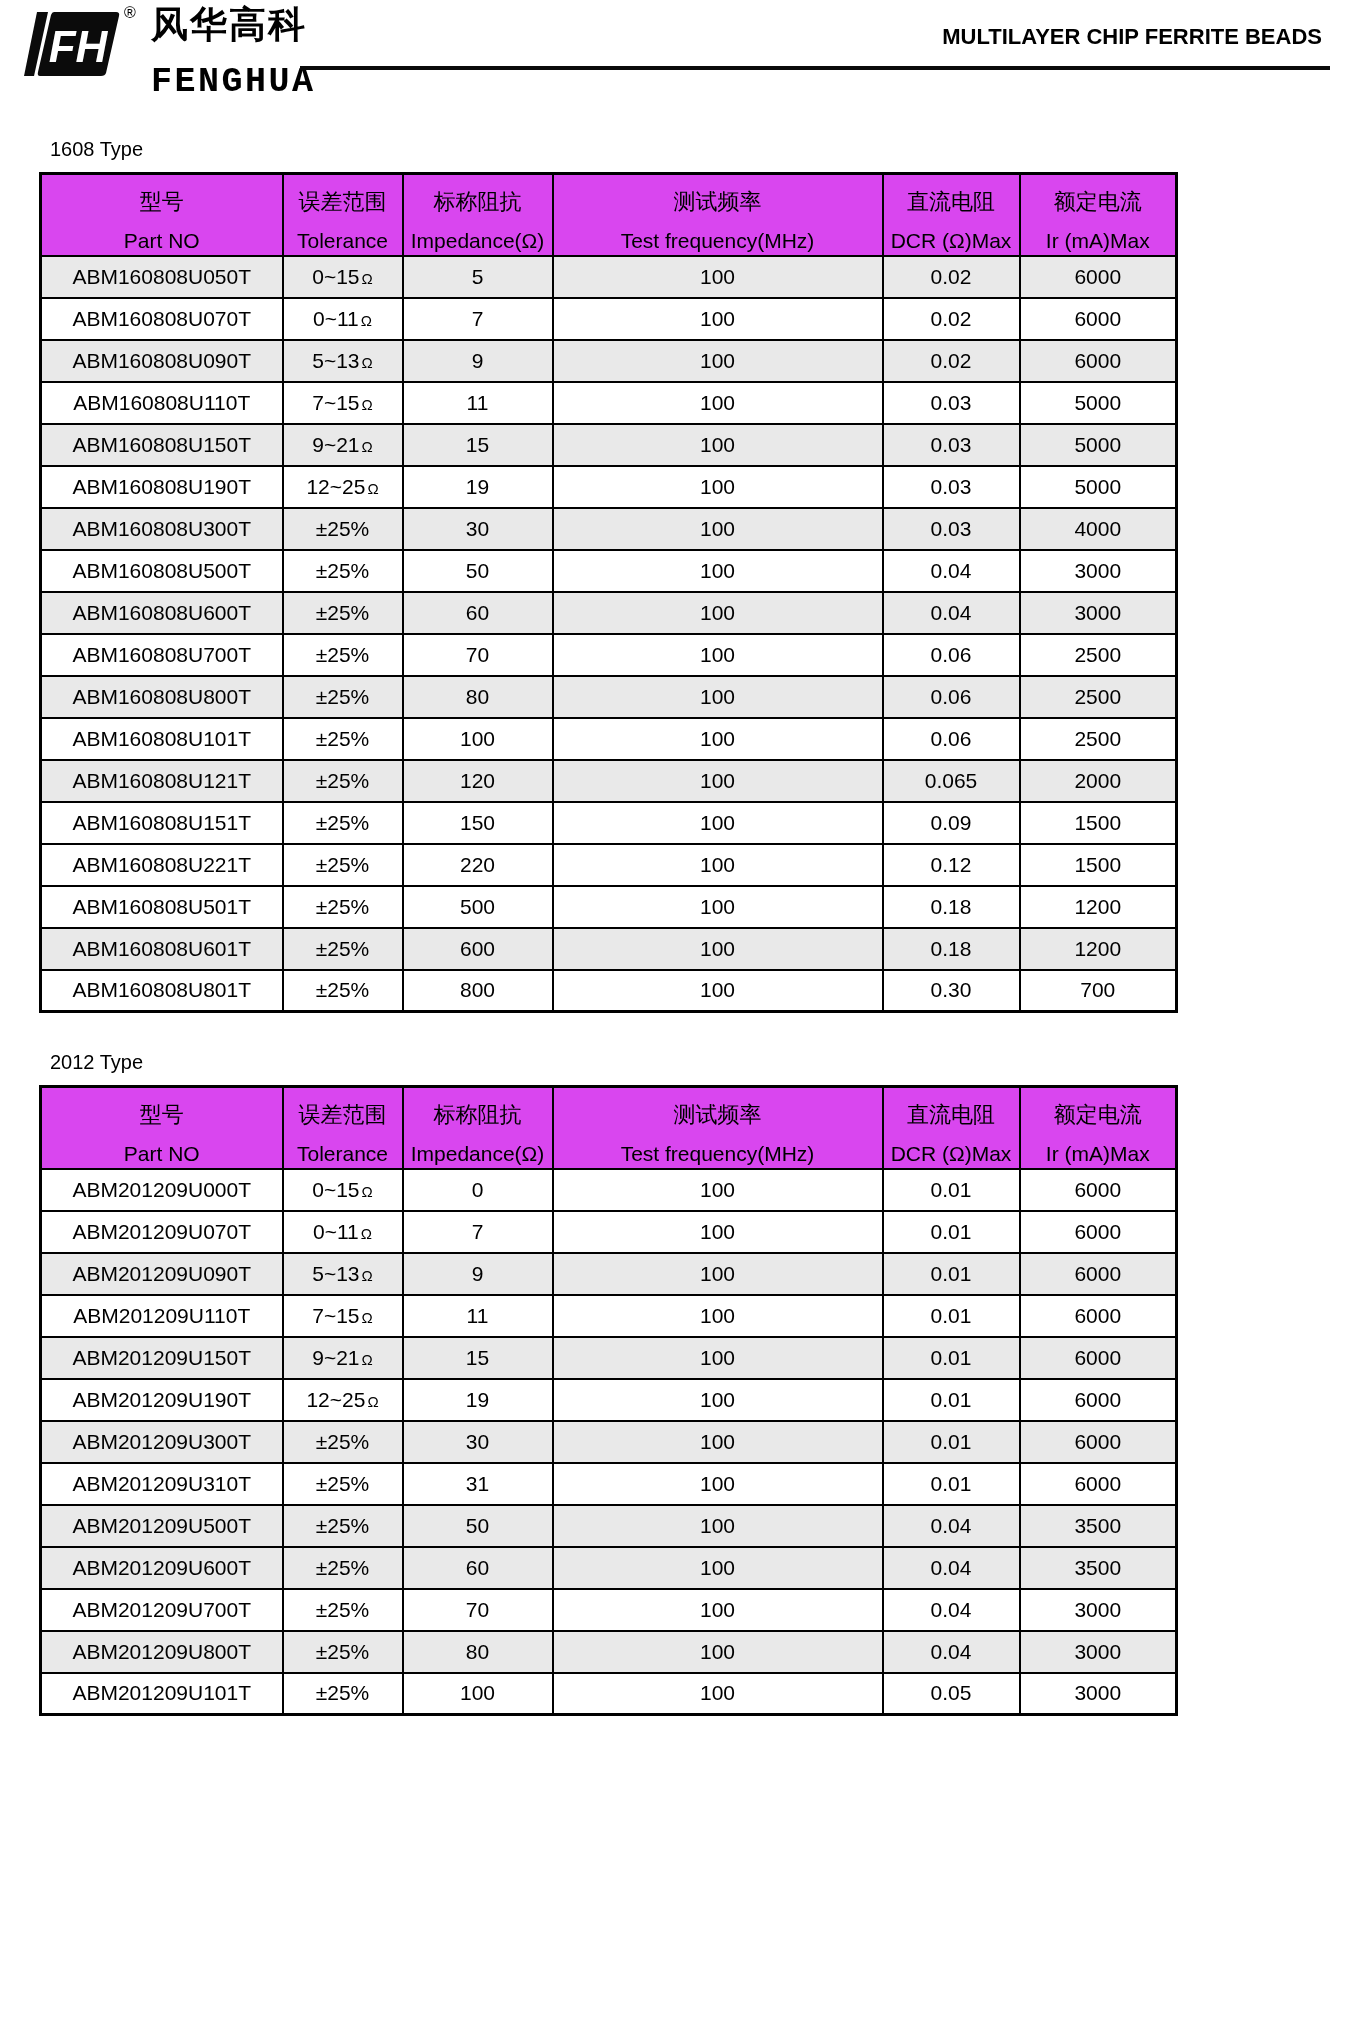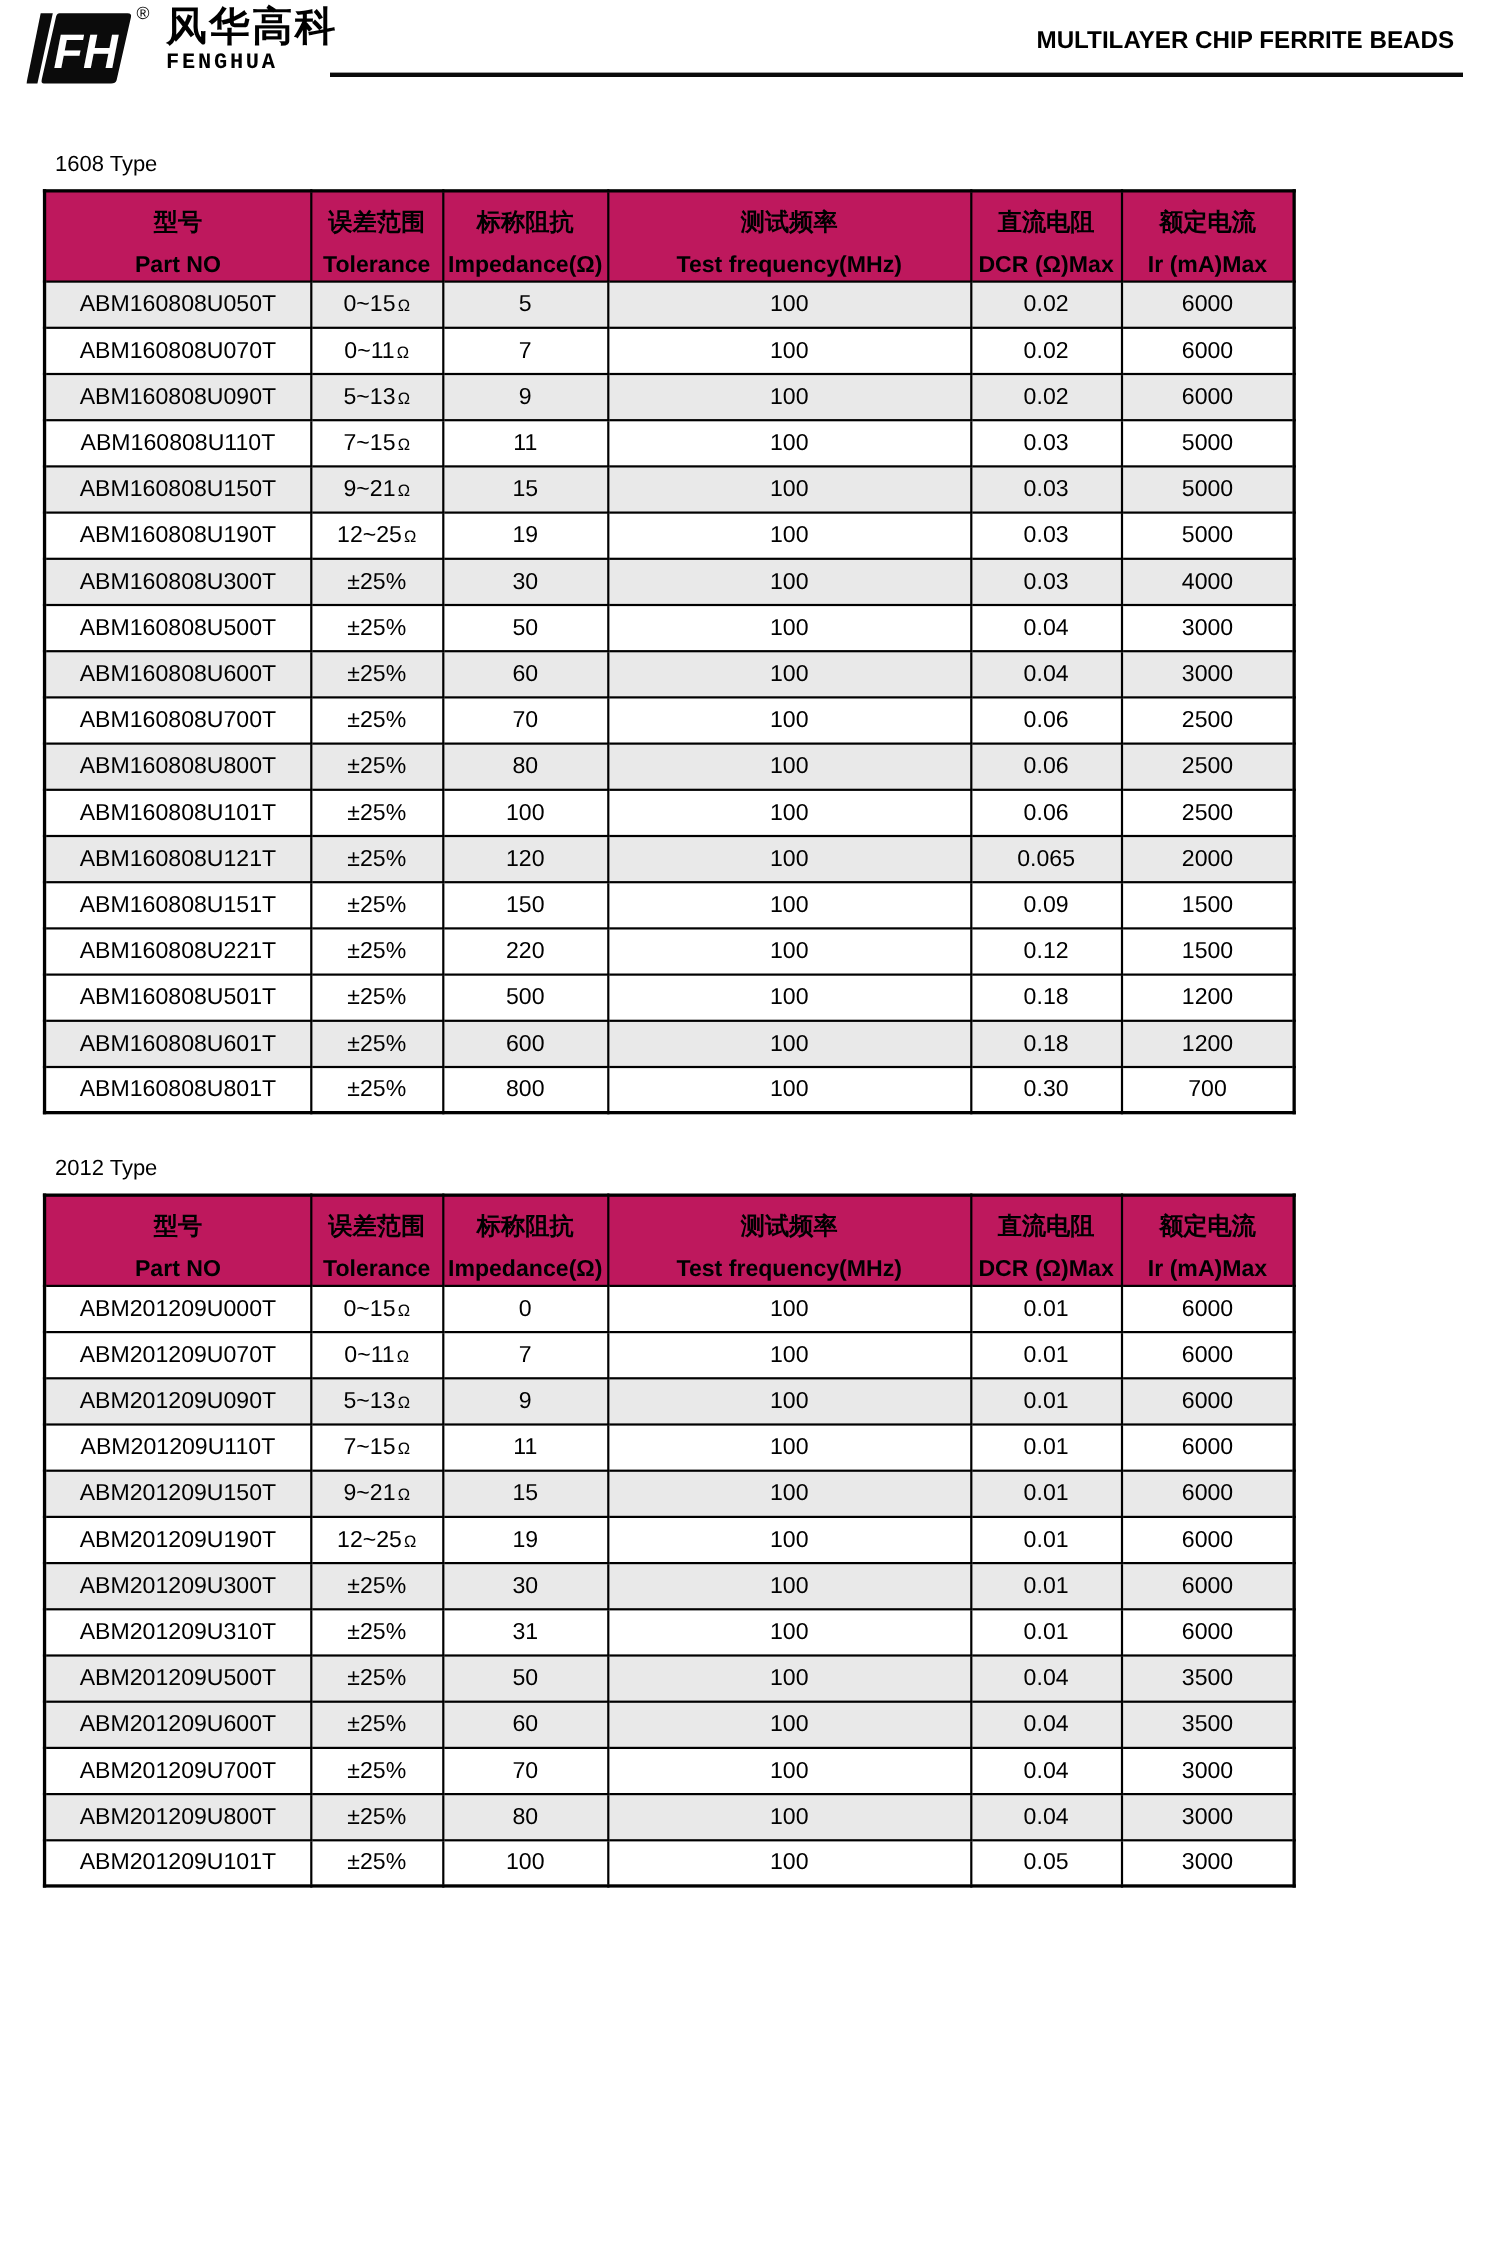--- a/index.html
+++ b/index.html
@@ -12,21 +12,21 @@
     font-family: "Liberation Sans", "DejaVu Sans", sans-serif;
     color: #000;
     overflow: hidden;
   }
   
   .doc-header { position: relative; height: 100px; }
   .logo-svg { position: absolute; left: 24px; top: 8px; }
   .reg-mark { position: absolute; left: 124px; top: 4px; font-size: 16px; }
   .brand { position: absolute; left: 151px; top: 8px; font-family: Liberation Mono, monospace; }
   .brand-cn { font-size: 37px; font-weight: bold; letter-spacing: 2px; line-height: 1.05; white-space: nowrap; }
-  .brand-en { font-size: 20px; font-weight: bold; letter-spacing: 2.5px; line-height: 1; margin-top: 1px; }
+  .brand-en { font-size: 35px; font-weight: bold; letter-spacing: 2.5px; line-height: 1; margin-top: 18px; }
   .doc-title { position: absolute; right: 29px; top: 24px; font-size: 22px; font-weight: bold; white-space: nowrap; margin-left: 32px; }
   .header-rule { position: absolute; left: 300px; width: 1030px; top: 66px; height: 4px; background: #0a0a0a; }
   
   .type-label { margin: 38px 0 0 50px; font-size: 20px; height: 22px; }
   .type-label.second { }
   
   table.spec {
     margin: 12px 0 0 39px;
     width: 1136px;
     table-layout: fixed;
@@ -41,23 +41,23 @@
   col.c4 { width: 137px; }
   col.c5 { width: 157px; }
   table.spec th, table.spec td {
     border: 2px solid #000;
     text-align: center;
     vertical-align: middle;
     font-size: 21px;
     padding: 0;
   }
   table.spec thead th {
-    background: #be185d;
+    background: #d946ef;
     height: 82px;
-    font-weight: bold;
+    font-weight: normal;
   }
   table.spec thead th .cn { font-size: 22px; margin: 10px 0 12px 0; }
   table.spec thead th .en { font-size: 21px; }
   table.spec tbody td { height: 42px; background: #ffffff; }
   table.spec tbody tr.shaded td { background: #e9e9e9; }
   .ohm { font-size: 15px; margin-left: 2px; }
 </style>
 </head>
 <body>
 

